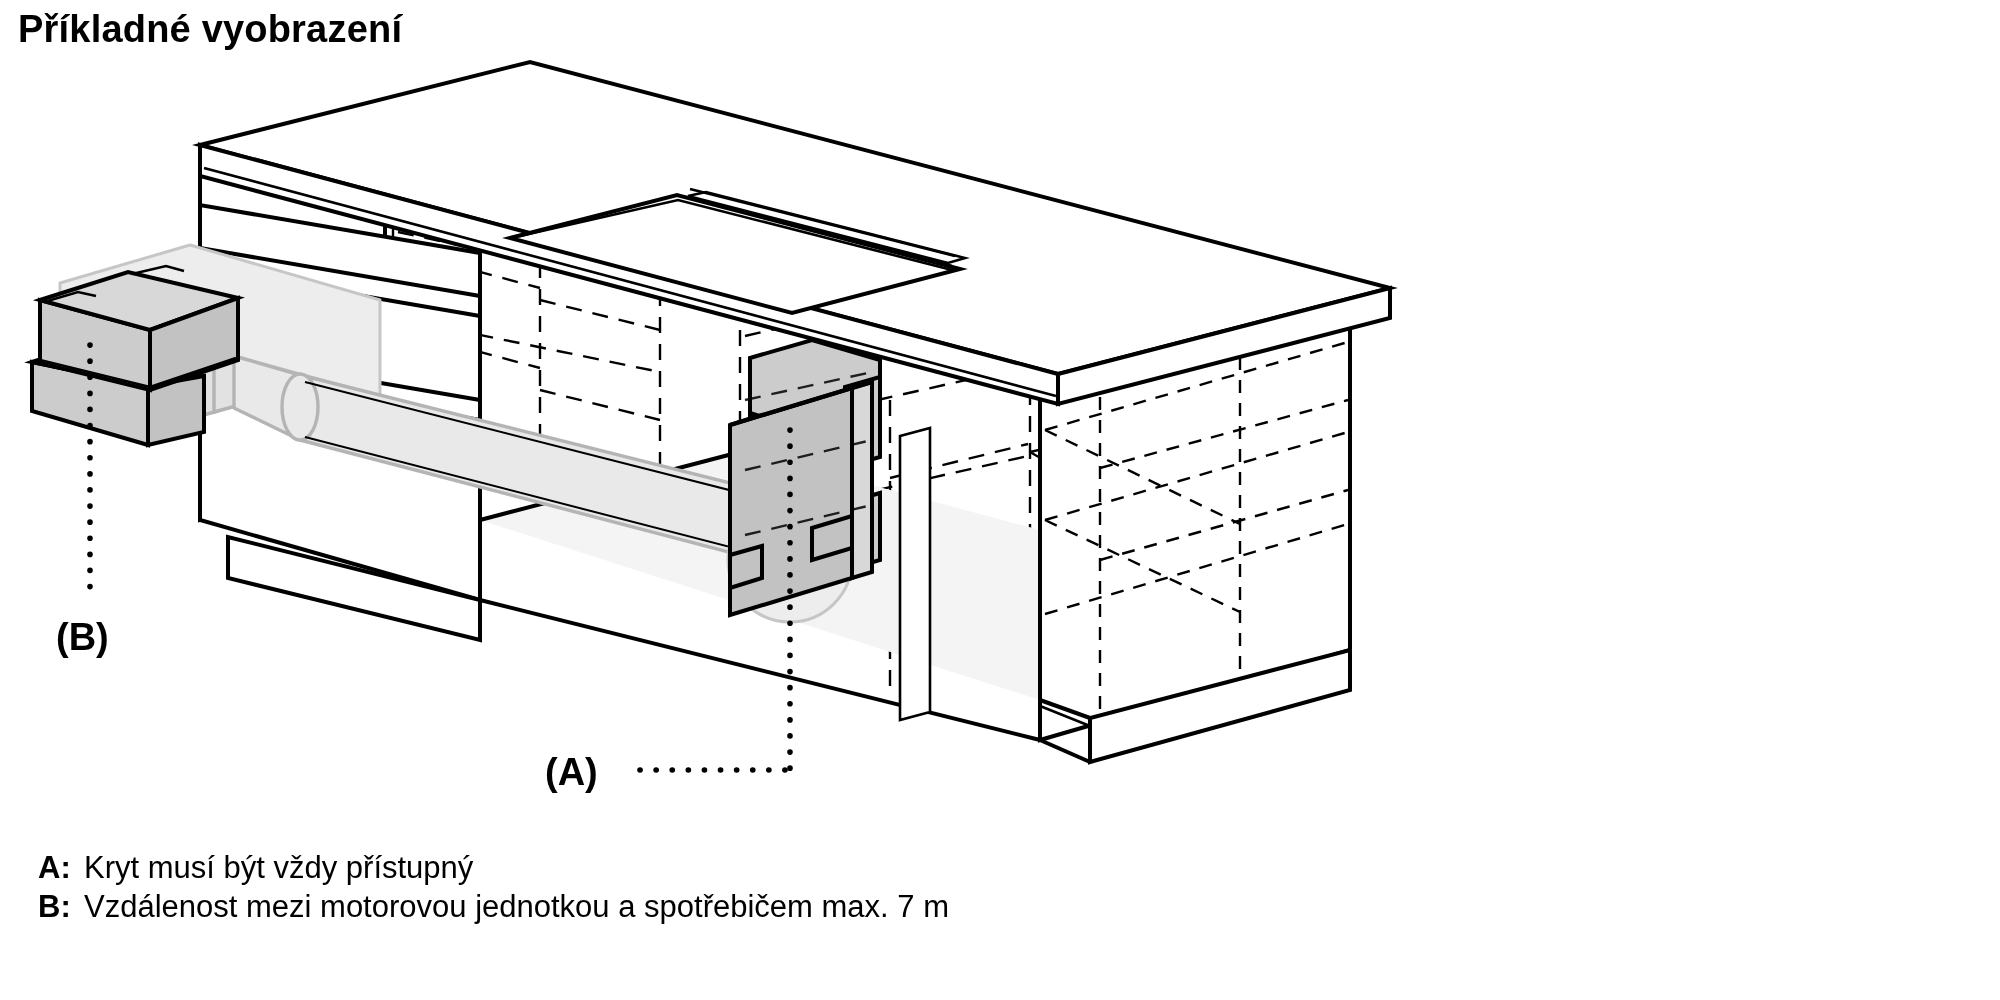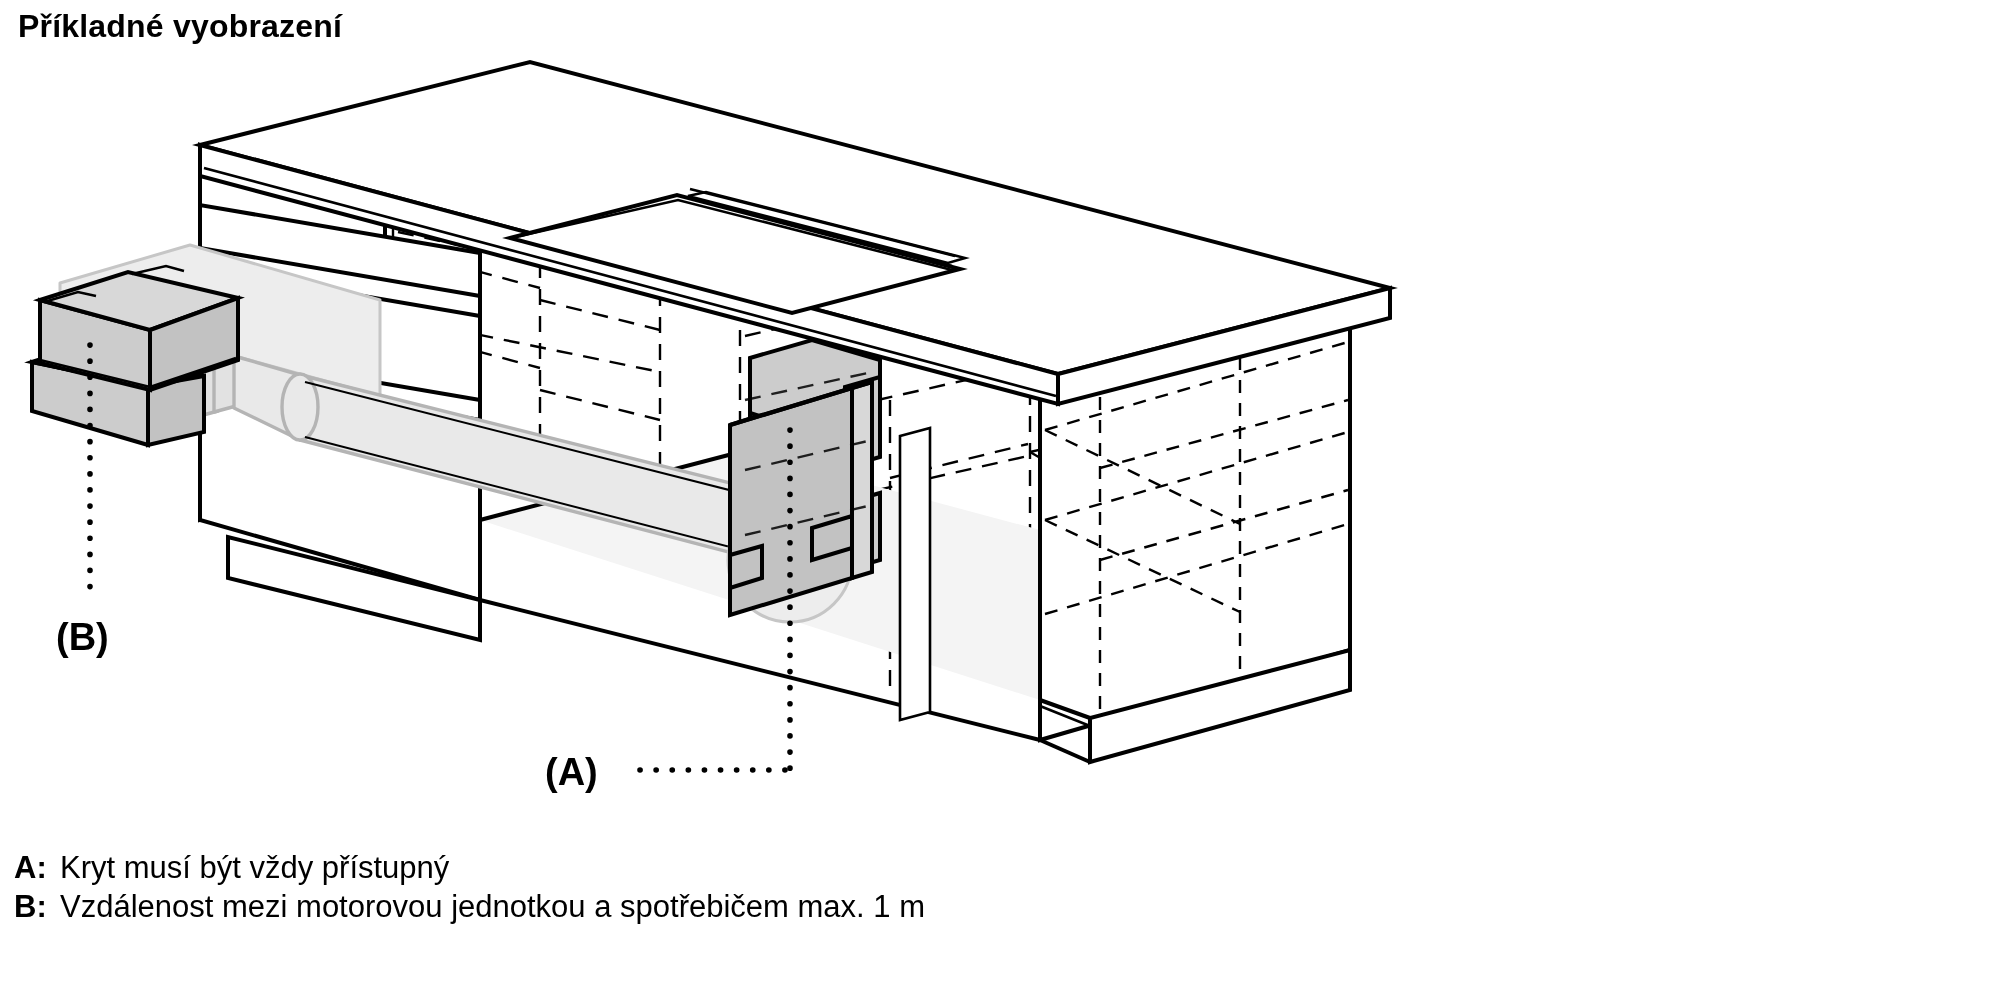--- a/index.html
+++ b/index.html
@@ -12,21 +12,21 @@
     height: 1000px;
     font-family: "Liberation Sans", sans-serif;
     color: #000000;
     overflow: hidden;
     position: relative;
   }
   #page-title {
     position: absolute;
     left: 18px;
     top: 8px;
-    font-size: 32px;
+    font-size: 38px;
     font-weight: bold;
     letter-spacing: 0.2px;
     white-space: nowrap;
   }
   #figure-wrap {
     position: absolute;
     left: 0;
     top: 0;
     width: 2000px;
     height: 1000px;
@@ -40,20 +40,21 @@
     position: absolute;
     left: 14px;
     top: 848px;
     font-size: 31px;
     line-height: 39px;
     white-space: nowrap;
   }
   .cap-row {
     display: block;
     height: 39px;
+    margin-left: 24px;
   }
   .cap-key {
     display: inline-block;
     font-weight: bold;
     width: 46px;
     vertical-align: top;
   }
   .cap-key.blank {
     font-weight: normal;
   }
@@ -273,15 +274,15 @@
   <text class="marker-label" x="545" y="785">(A)</text>
 
 </svg>
 </div>
 
 <div class="caption-block">
   <span class="cap-row">
     <span class="cap-key">A:</span><span class="cap-text">Kryt musí být vždy přístupný</span>
   </span>
   <span class="cap-row">
-    <span class="cap-key">B:</span><span class="cap-text">Vzdálenost mezi motorovou jednotkou a spotřebičem max. 1 m</span>
+    <span class="cap-key">B:</span><span class="cap-text">Vzdálenost mezi motorovou jednotkou a spotřebičem max. 7 m</span>
   </span>
 </div>
 
 </body></html>

